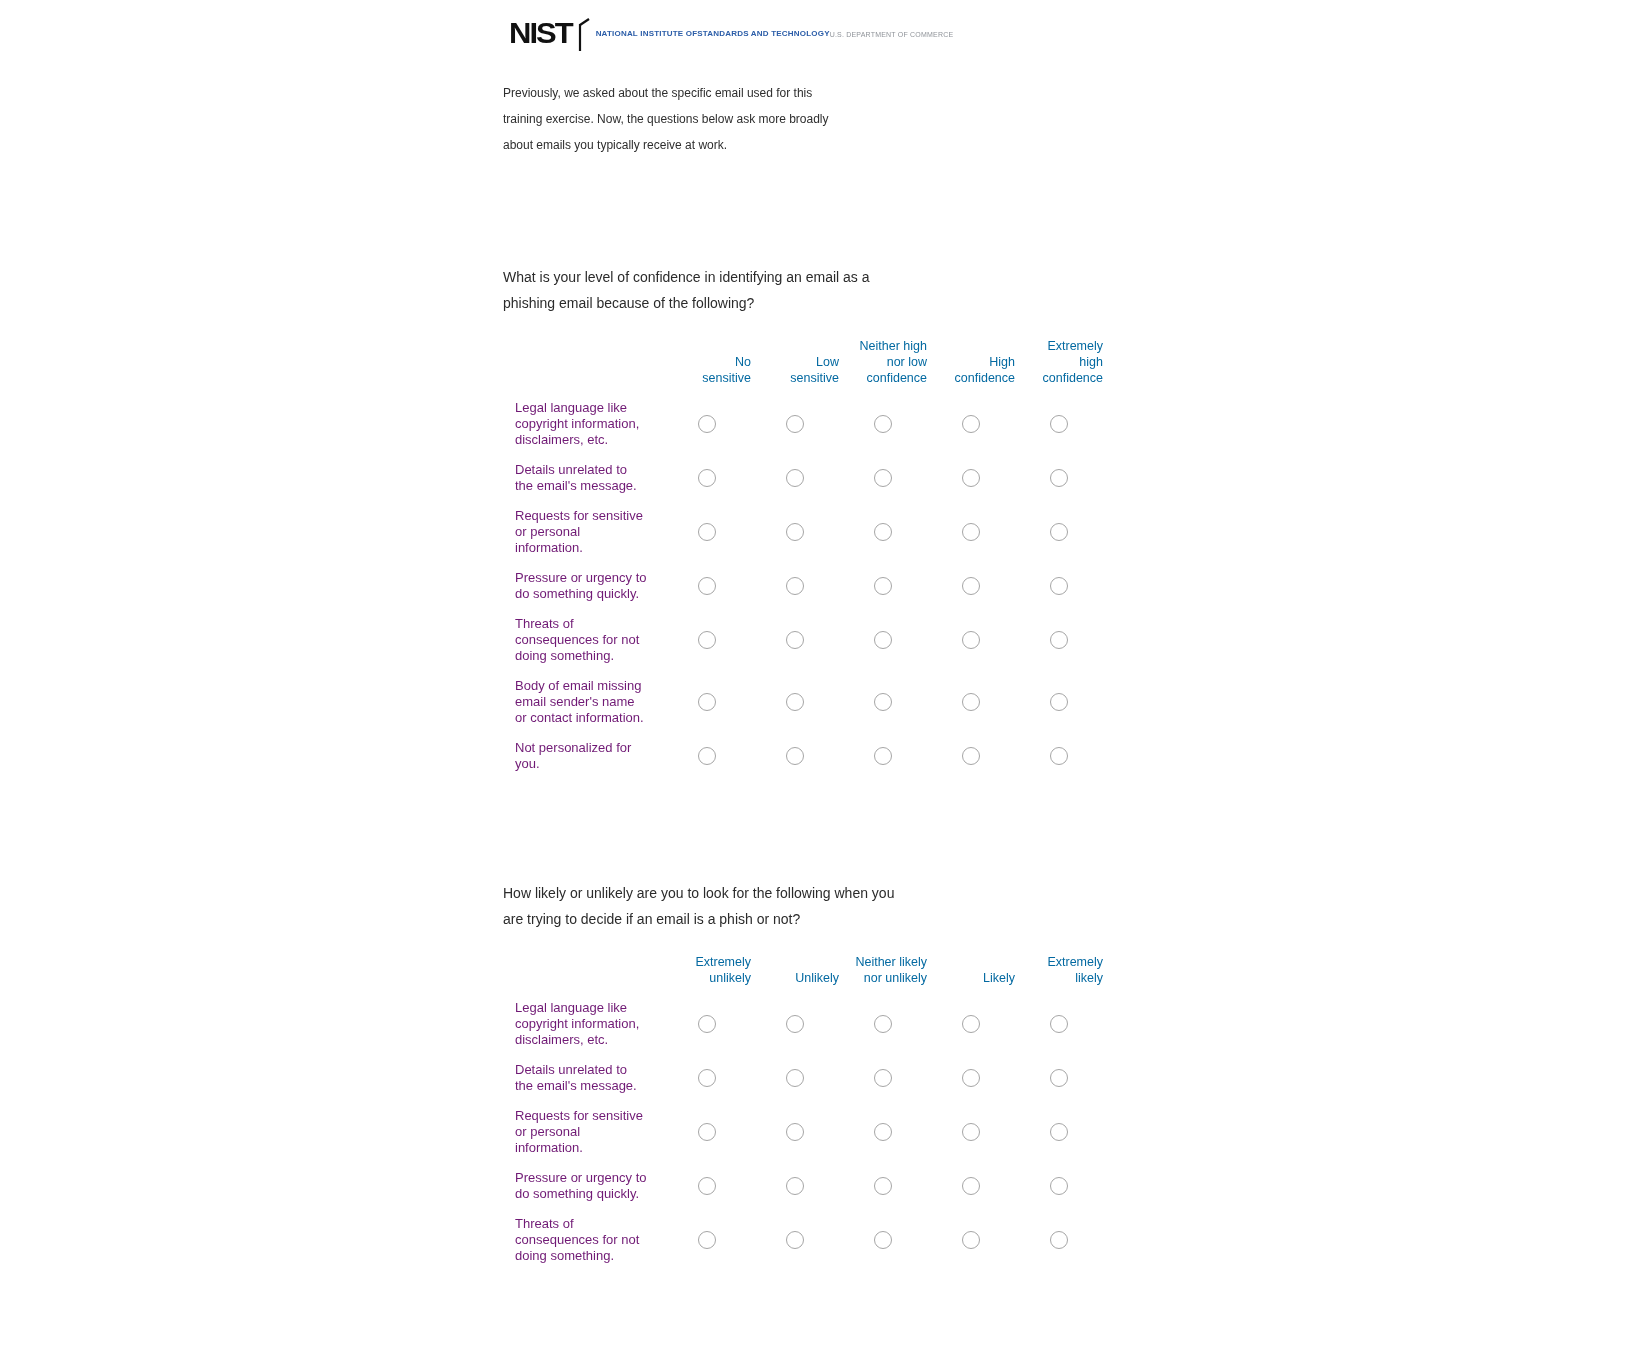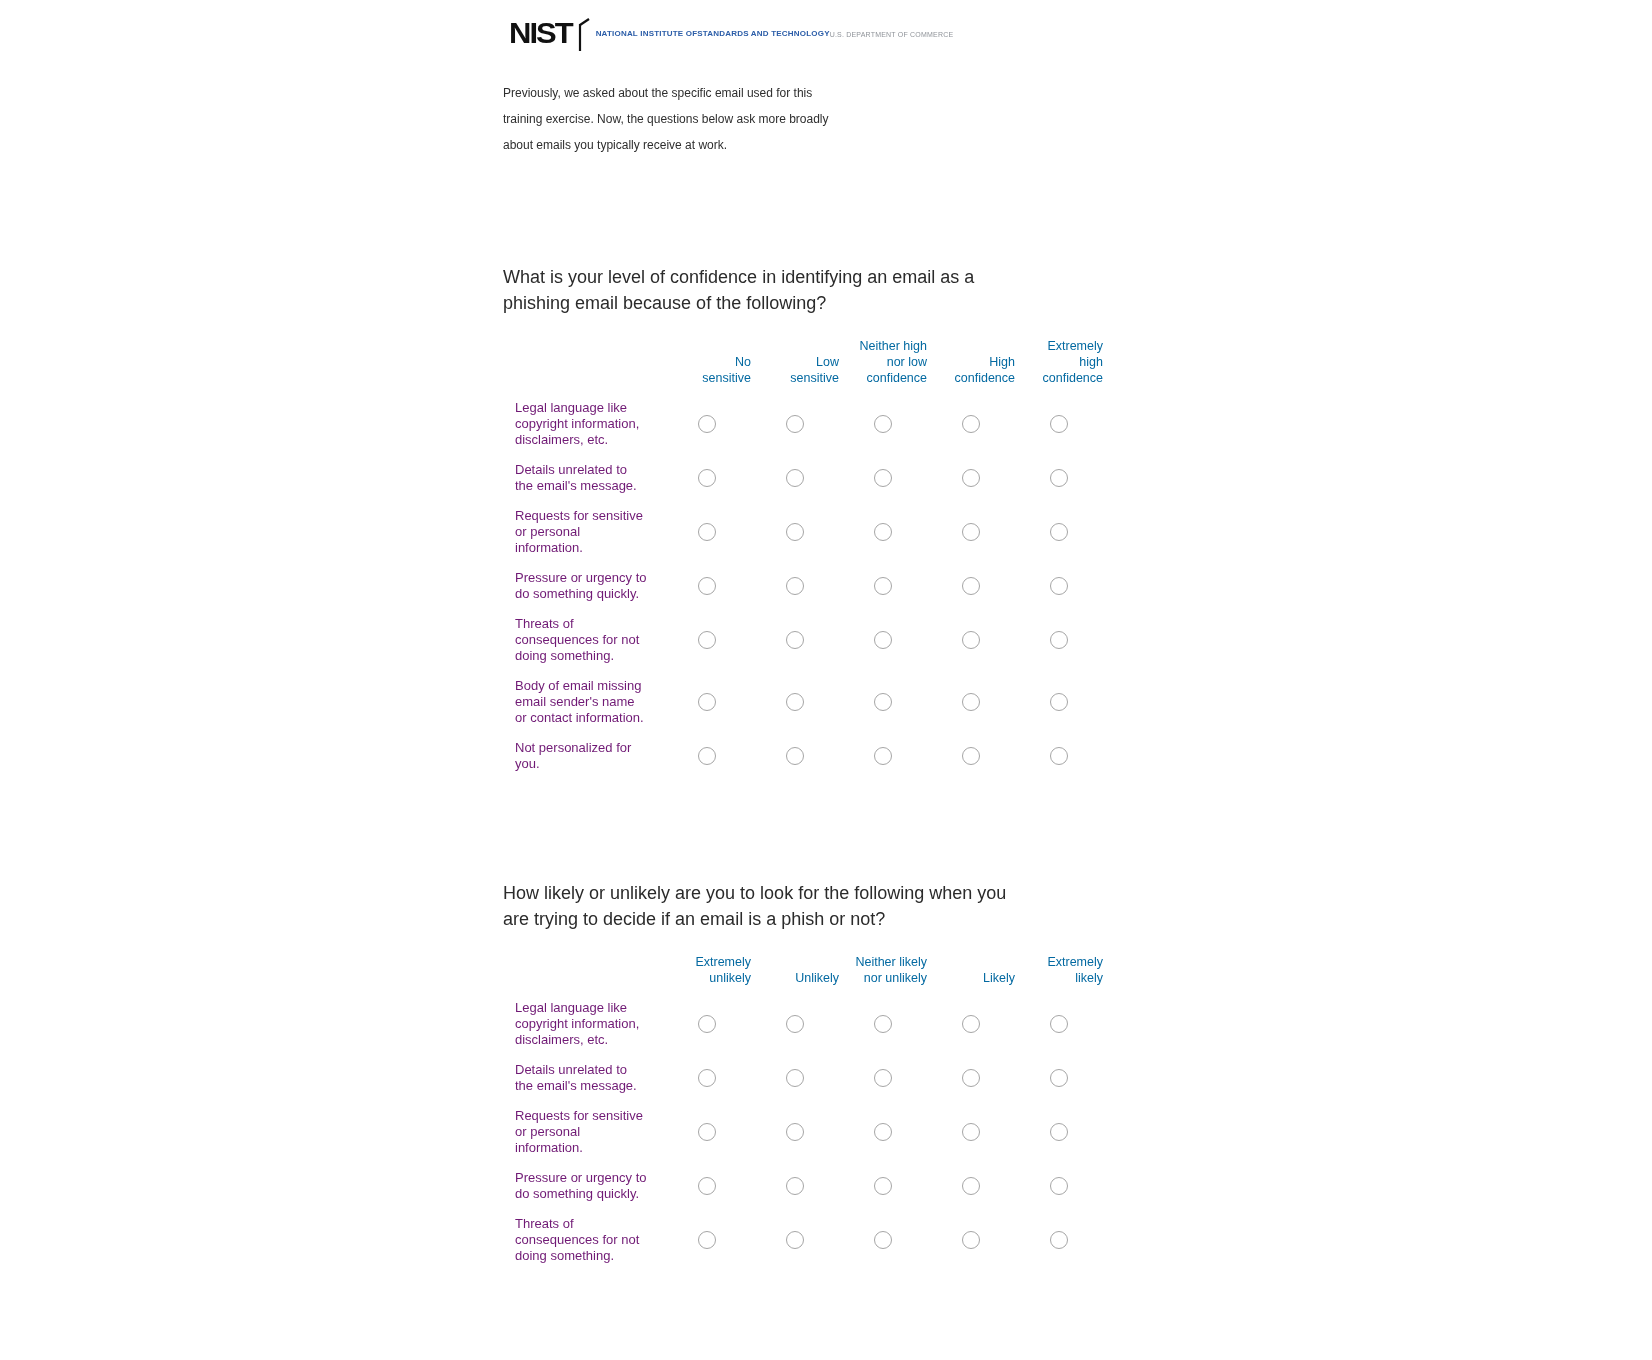--- a/index.html
+++ b/index.html
@@ -24,21 +24,21 @@
   .logo-text .l3{font-size:7px;color:#8f9399;letter-spacing:.2px;line-height:9px;white-space:pre;}
 
   
   .intro{
     margin:29px 0 10px 0;font-size:12px;line-height:26px;white-space:pre-line;color:#2e2e2e;
   }
   .question{margin:0;}
   .q1{margin-top:106px;}
   .q2{margin-top:108px;}
   .prompt{
-    margin:0 0 22px 0;font-size:18px;line-height:26px;font-weight:normal;
+    margin:0 0 22px 0;font-size:14px;line-height:26px;font-weight:normal;
     white-space:pre-line;color:#2b2b2b;
   }
 
   
   .m-head,.m-row{display:grid;grid-template-columns:160px repeat(5,88px);}
   .m-head{align-items:end;margin-bottom:14px;}
   .m-col{
     text-align:right;font-size:12.5px;line-height:16px;color:#0369a1;white-space:pre;
   }
   .m-row{align-items:center;margin-bottom:14px;}

